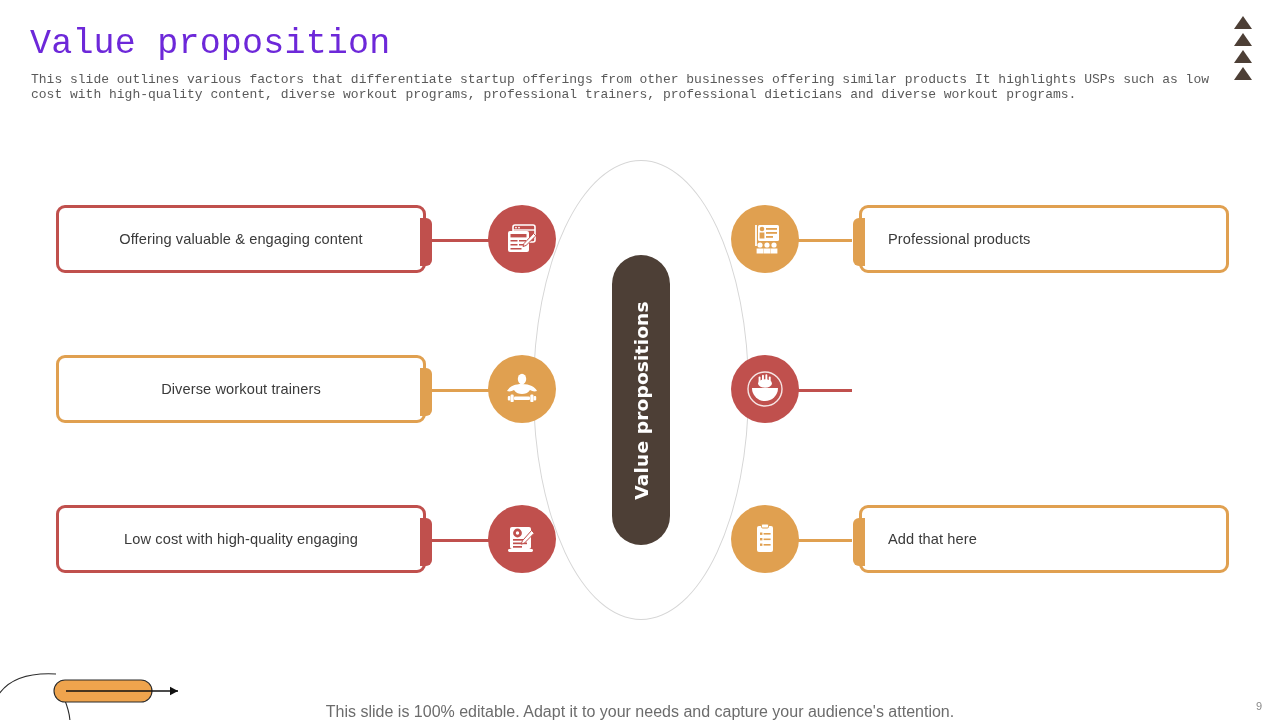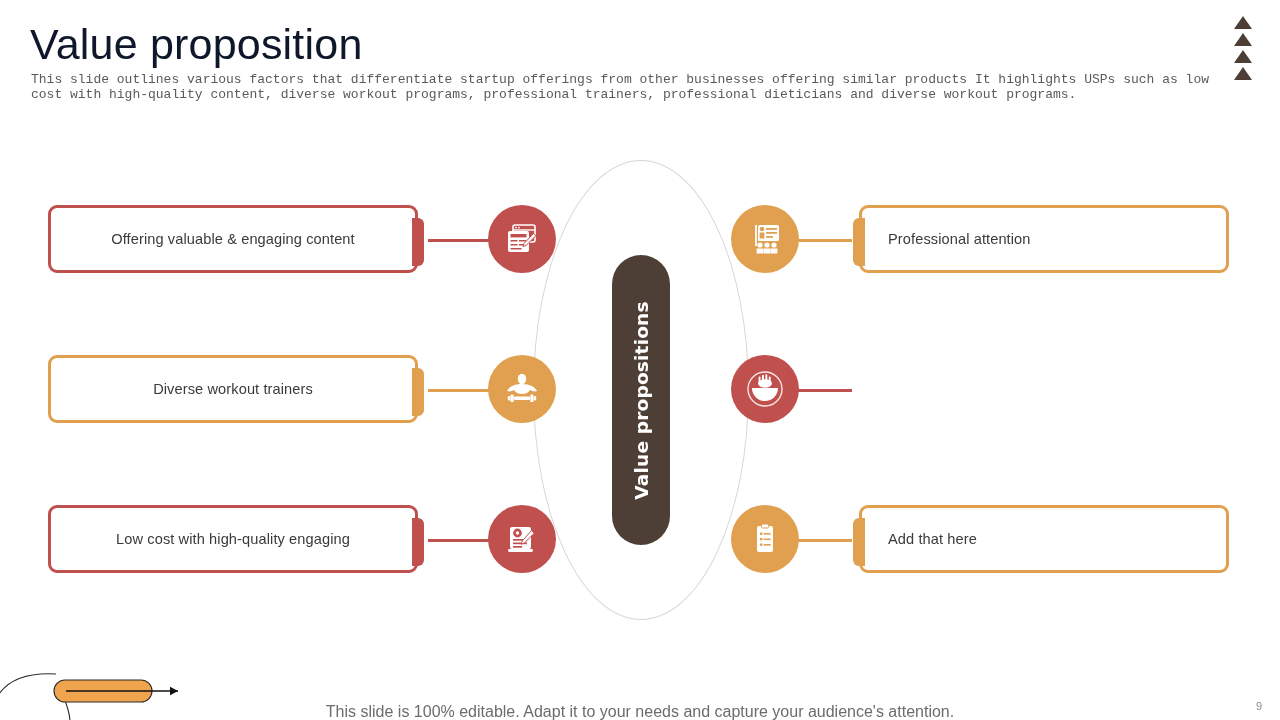--- a/index.html
+++ b/index.html
@@ -7,23 +7,23 @@
     width: 1280px; height: 720px;
     background: #ffffff;
     font-family: "Liberation Sans", sans-serif;
     overflow: hidden;
   }
   #slide { position: relative; width: 1280px; height: 720px; background:#fff; }
 
   
   #page-title {
     position: absolute; left: 30px; top: 22px;
-    font-size: 43px; font-weight: 400; color: #0f172a;
+    font-size: 35px; font-weight: 400; color: #6d28d9;
     letter-spacing: .2px; line-height: 44px;
-    font-family: Liberation Sans, sans-serif;
+    font-family: Liberation Mono, monospace;
   }
   #page-subtitle {
     position: absolute; left: 31px; top: 73px; width: 1196px;
     font-size: 13px; line-height: 14.5px; color: #5a5a5a;
     font-family: Liberation Mono, monospace;
   }
 
   
   #triangle-stack {
     position: absolute; right: 28px; top: 16px;
@@ -77,21 +77,21 @@
   }
 
   
   .box {
     position: absolute; top: 0;
     width: 370px; height: 68px;
     background: #ffffff;
     border-radius: 9px;
     display: flex; align-items: center;
   }
-  .box.left  { left: 48px; justify-content: center; padding: 0 26px; }
+  .box.left  { left: 56px; justify-content: center; padding: 0 26px; }
   .box.right { left: 859px; justify-content: flex-start; padding: 0 26px; }
   .box-label {
     font-size: 14.6px; color: #3a3a3a; font-family: "Liberation Sans", sans-serif;
     letter-spacing: .1px;
   }
   .box.red    { border: 3px solid #c0504d; }
   .box.orange { border: 3px solid #e0a050; }
 
   
   .box-tab { position: absolute; top: 10px; width: 12px; height: 48px; }
@@ -182,21 +182,21 @@
         <circle cx="13" cy="24" r="2.6" fill="#fff"></circle>
           <path d="M9.6 27.5h6.8v5H9.6z" fill="#fff"></path>
         <circle cx="20" cy="24" r="2.6" fill="#fff"></circle>
           <path d="M16.6 27.5h6.8v5h-6.8z" fill="#fff"></path>
         <circle cx="27" cy="24" r="2.6" fill="#fff"></circle>
           <path d="M23.6 27.5h6.8v5h-6.8z" fill="#fff"></path>
       </svg>
     </div>
     <div class="box right orange">
       <span class="box-tab"></span>
-      <span class="box-label">Professional attention</span>
+      <span class="box-label">Professional products</span>
     </div>
   </div>
 
   <div class="row r2">
     <div class="box left orange">
       <span class="box-label">Diverse workout trainers</span>
       <span class="box-tab"></span>
     </div>
     <div class="spoke orange" style="left:428px; width:72px;"></div>
     <div class="icon-circle left orange">

